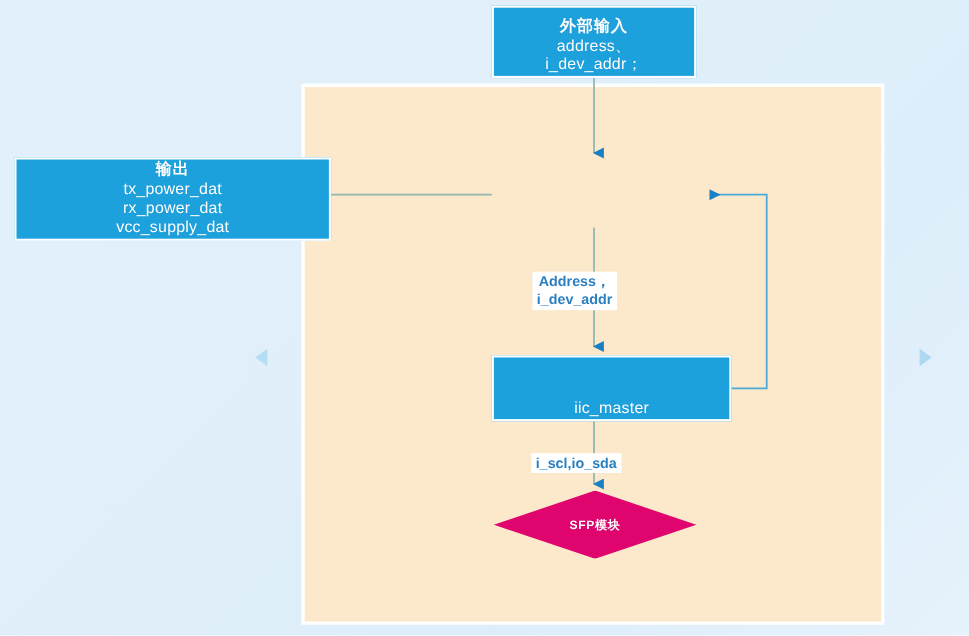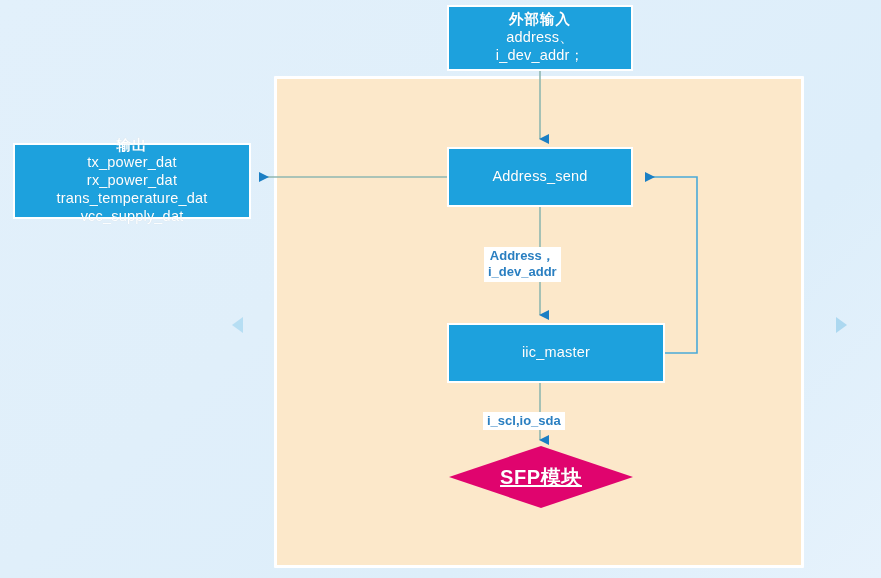--- a/index.html
+++ b/index.html
@@ -29,35 +29,35 @@
 
   
   .node {
     position: absolute;
     background: #1da1dd;
     border: 2px solid #ffffff;
     color: #ffffff;
     display: flex;
     flex-direction: column;
     align-items: center;
-    justify-content: center;
+    justify-content: flex-end;
     text-align: center;
     line-height: 1.22;
     font-size: 14.5px;
     letter-spacing: .2px;
     text-shadow: 0 0 1px rgba(0,0,0,.12);
   }
   .node .cn-title {
     font-weight: bold;
     font-size: 14.5px;
     letter-spacing: 1px;
   }
 
   #node-external { left: 447px; top: 5px;  width: 186px; height: 66px; }
-  #node-output   { left: 13px;  top: 143px; width: 238px; height: 76px; }
+  #node-output   { left: 13px;  top: 143px; width: 288px; height: 76px; }
   #node-address  { left: 447px; top: 147px; width: 186px; height: 60px; }
   #node-iic      { left: 447px; top: 323px; width: 218px; height: 60px; }
 
   
   #node-sfp {
     position: absolute;
     left: 449px; top: 446px;
     width: 184px; height: 62px;
   }
   #node-sfp .diamond-shape {
@@ -66,25 +66,24 @@
     background: #e0046e;
     clip-path: polygon(50% 0%, 100% 50%, 50% 100%, 0% 50%);
   }
   #node-sfp .diamond-label {
     position: absolute;
     inset: 0;
     display: flex;
     align-items: center;
     justify-content: center;
     color: #ffffff;
-    font-size: 20px;
+    font-size: 11px;
     font-weight: bold;
     letter-spacing: .6px;
     text-shadow: 0 0 1px rgba(0,0,0,.18);
-    text-decoration: underline;
   }
 
   
   #wires { position: absolute; left: 0; top: 0; width: 881px; height: 578px; }
 
   
   .edge-label {
     position: absolute;
     background: #ffffff;
     color: #2a7fc1;
@@ -149,27 +148,23 @@
   <div class="node" id="node-external">
     <div class="cn-title">外部输入</div>
     <div>address、</div>
     <div>i_dev_addr；</div>
   </div>
 
   <div class="node" id="node-output">
     <div class="cn-title">输出</div>
     <div>tx_power_dat</div>
     <div>rx_power_dat</div>
-    <div>trans_temperature_dat</div>
     <div>vcc_supply_dat</div>
   </div>
 
-  <div class="node" id="node-address">
-    <div>Address_send</div>
-  </div>
 
   <div class="node" id="node-iic">
     <div>iic_master</div>
   </div>
 
   <div id="node-sfp">
     <div class="diamond-shape"></div>
     <div class="diamond-label">SFP模块</div>
   </div>
 

